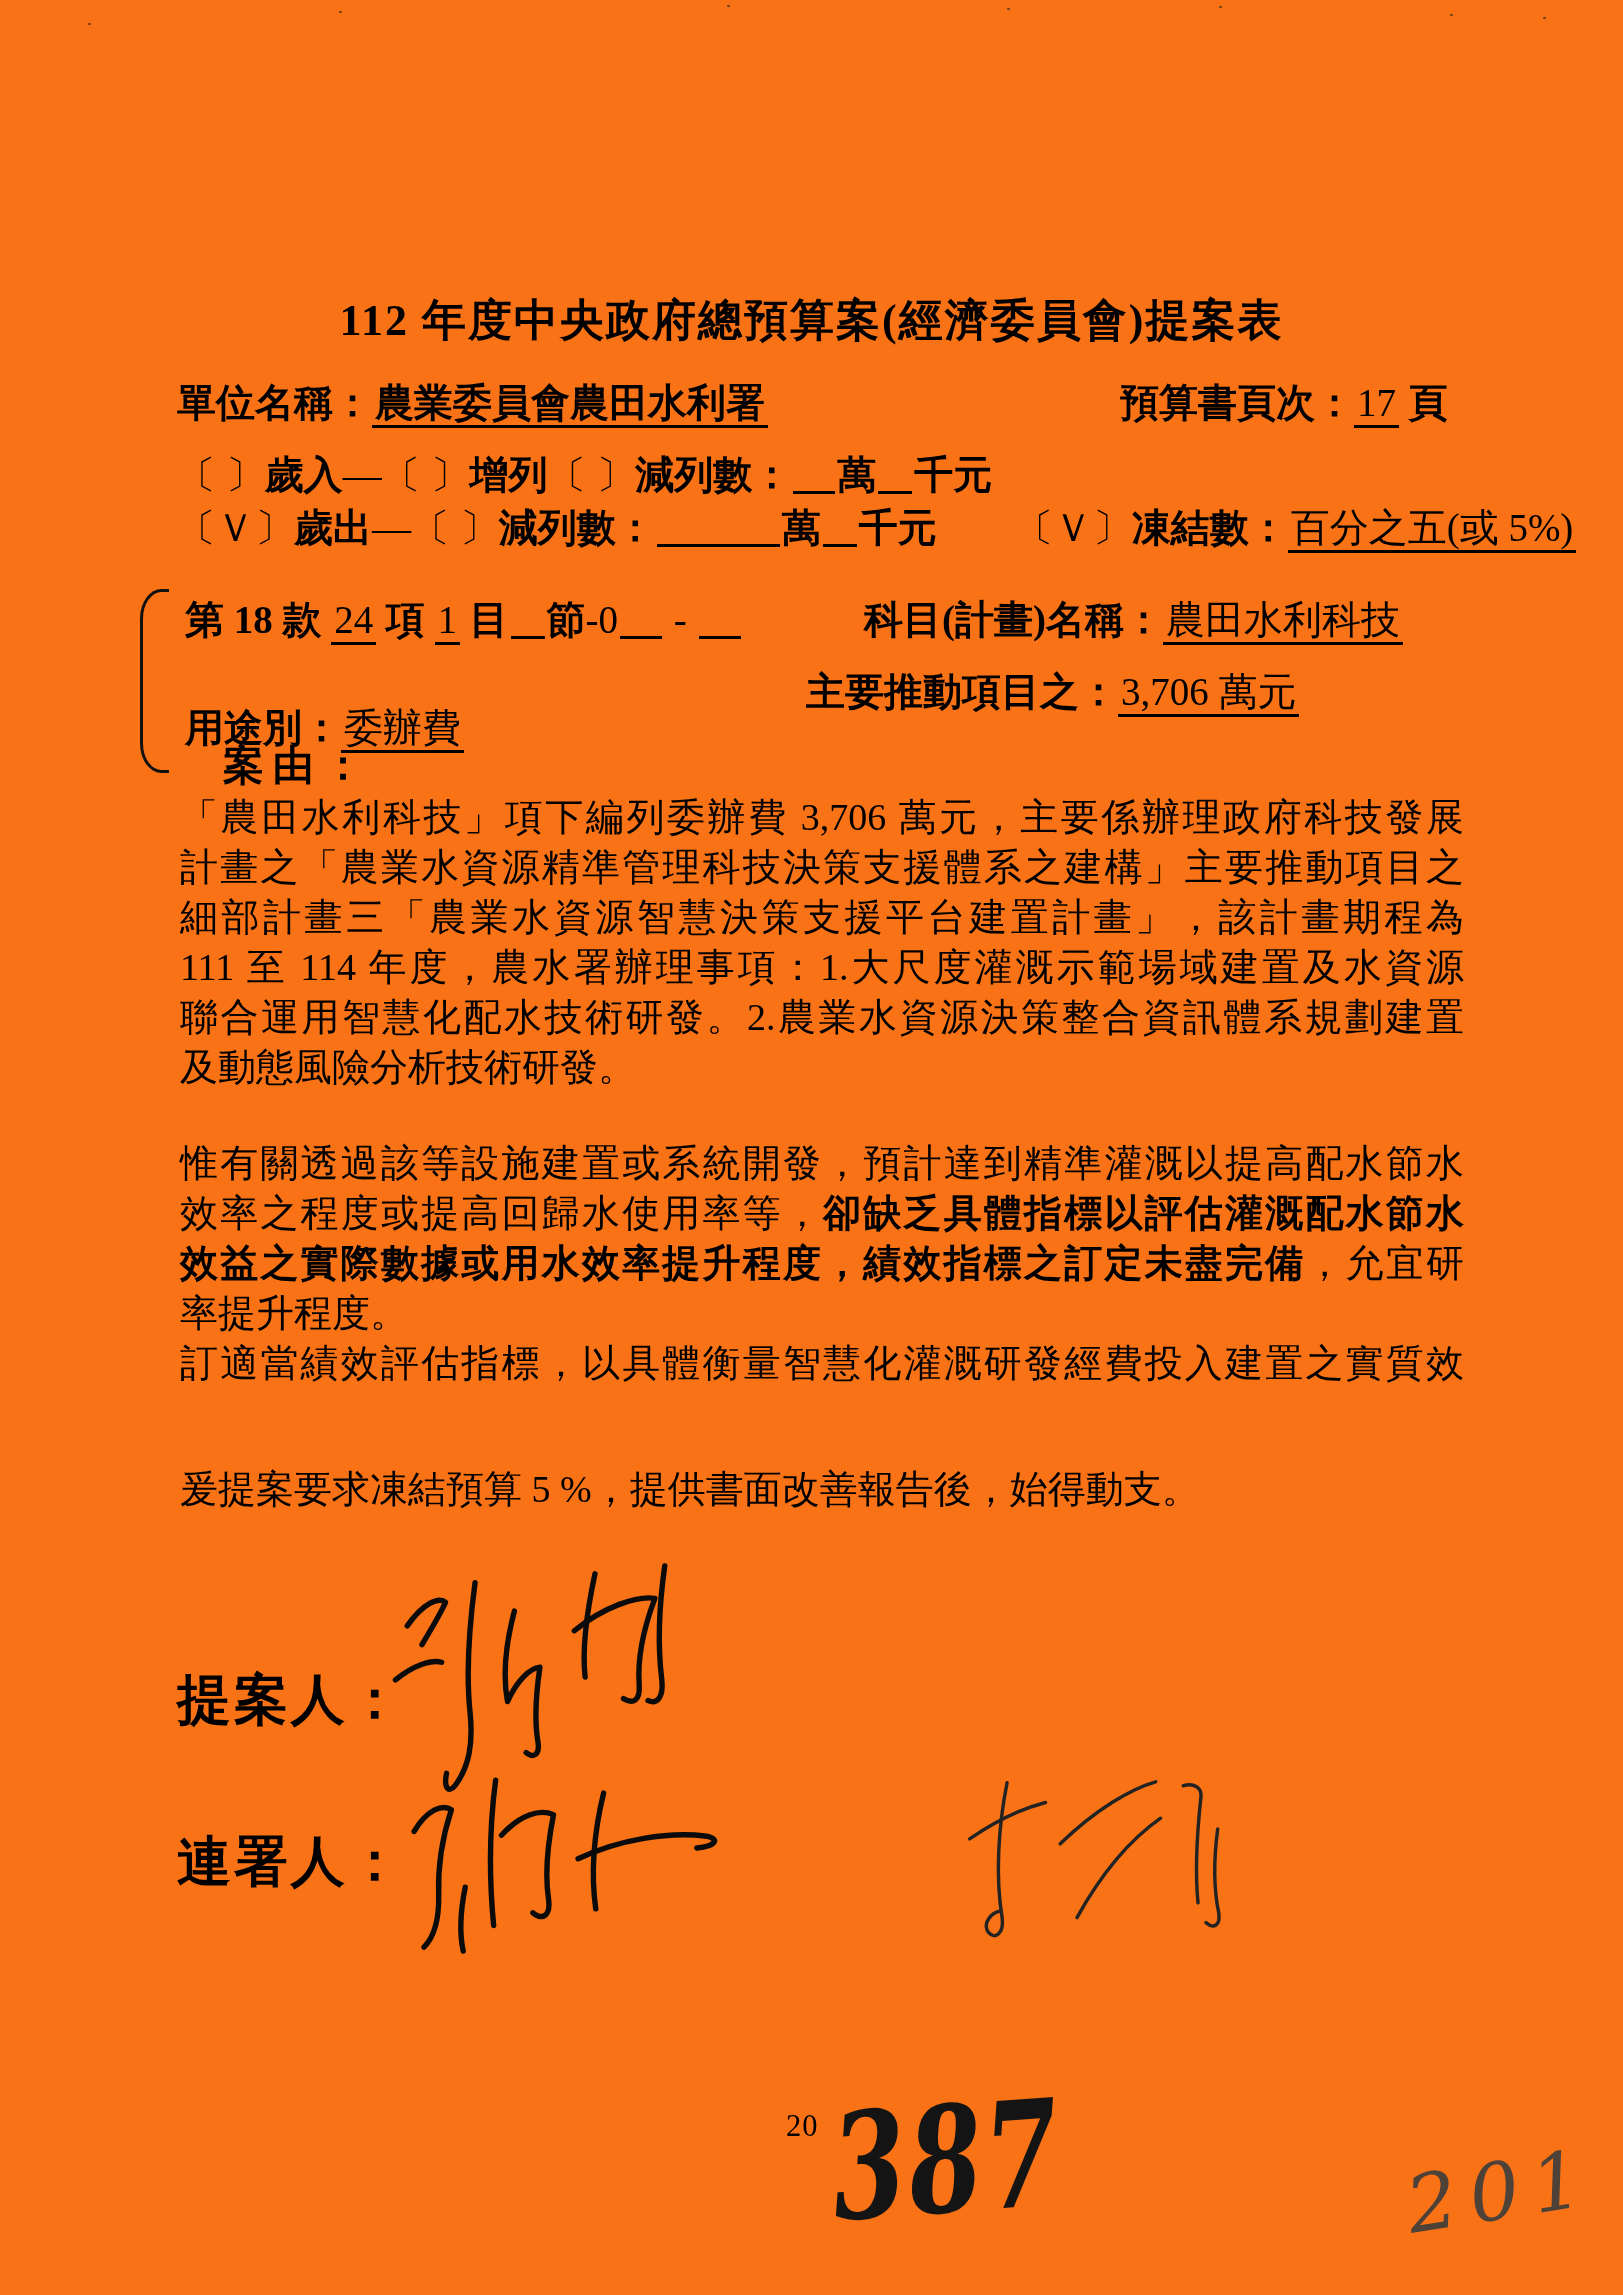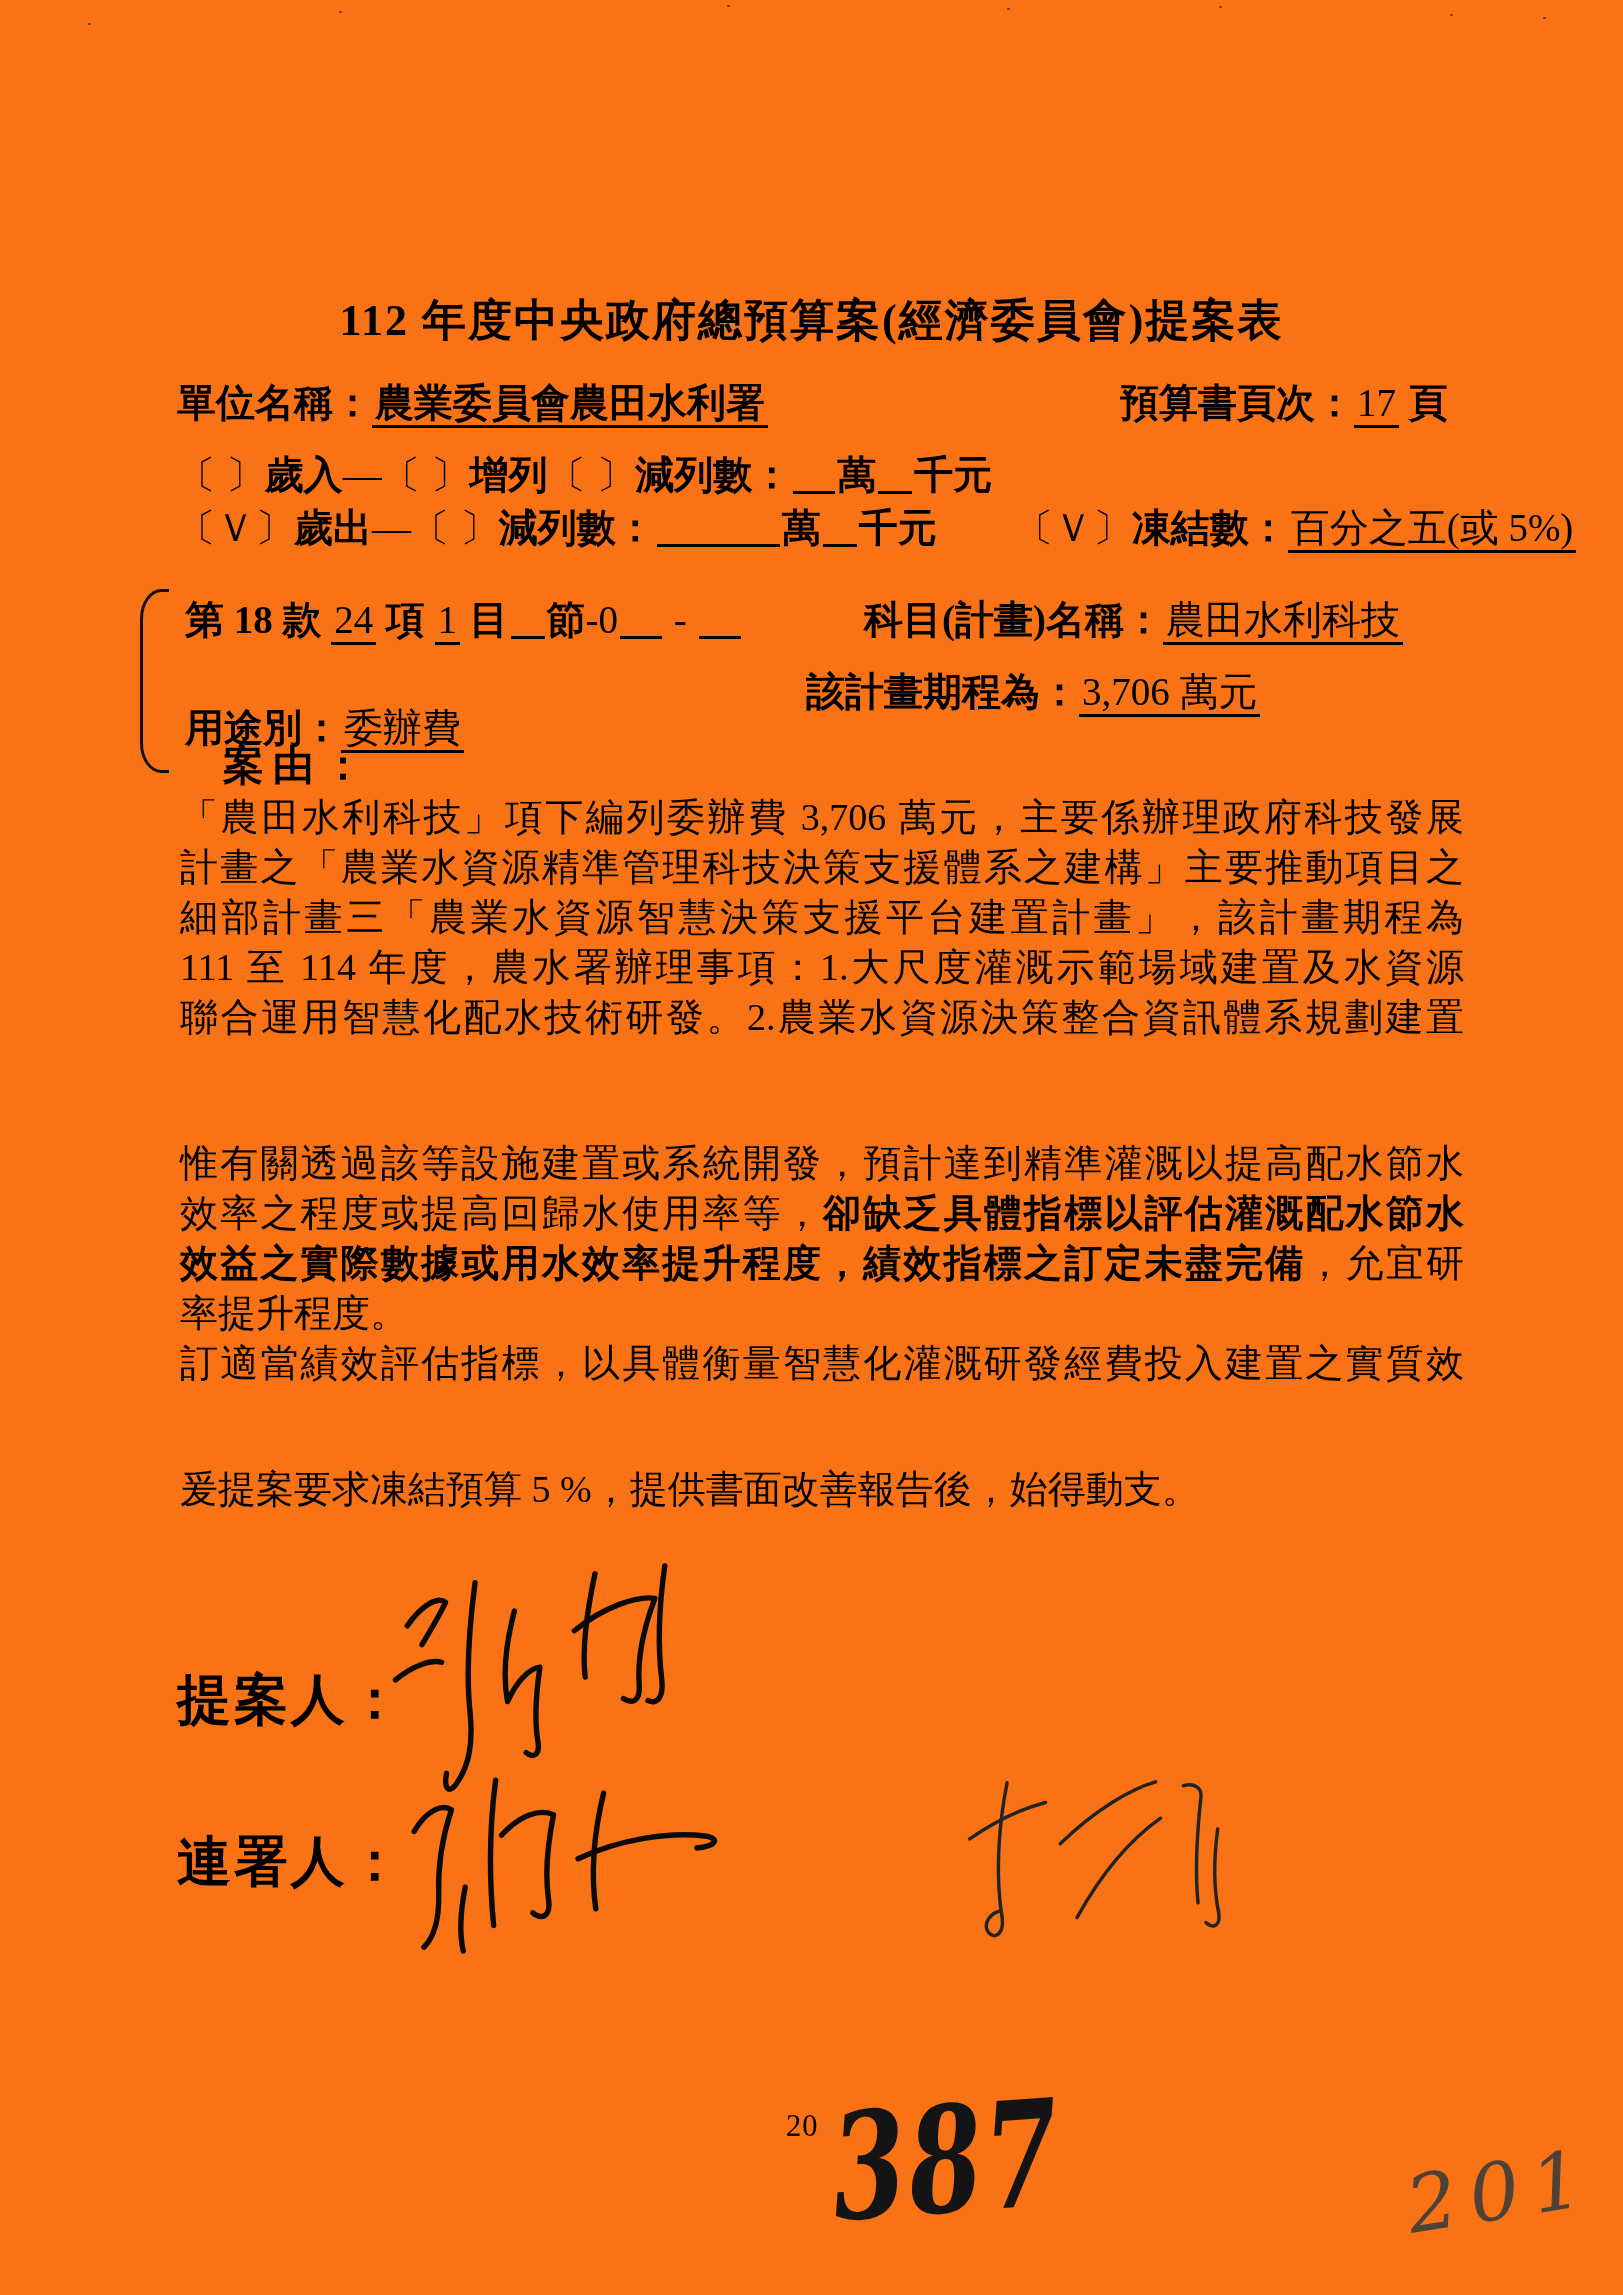--- a/index.html
+++ b/index.html
@@ -79,30 +79,31 @@
   <div class="row" style="left:1120px;top:379px"><span class="b">預算書頁次</span><span class="b">：</span><span class="u">17</span><span class="b"> 頁</span></div>
 
   <div class="row" style="left:177px;top:451px"><span>〔 〕</span><span class="b">歲入</span><span>—</span><span>〔 〕</span><span class="b">增列</span><span>〔 〕</span><span class="b">減列數</span><span class="b">：</span><span class="blank" style="width: 42px;"></span><span class="b">萬</span><span class="blank" style="width: 34px;"></span><span class="b">千元</span></div>
   <div class="row" style="left:177px;top:504px"><span>〔Ｖ〕</span><span class="b">歲出</span><span>—</span><span>〔 〕</span><span class="b">減列數</span><span class="b">：</span><span class="blank" style="width: 123px;"></span><span class="b">萬</span><span class="blank" style="width: 34px;"></span><span class="b">千元</span><span>　　</span><span>〔Ｖ〕</span><span class="b">凍結數</span><span class="b">：</span><span class="u">百分之五(或 5%)</span></div>
 
   <div class="bigbracket"></div>
 
   <div class="row" style="left:185px;top:596px"><span class="b">第 18 款</span><span> </span><span class="u">24</span><span> </span><span class="b">項</span><span> </span><span class="u">1</span><span> </span><span class="b">目</span><span class="blank" style="width: 34px;"></span><span class="b">節</span><span>-0</span><span class="blank" style="width: 42px;"></span><span> - </span><span class="blank" style="width: 42px;"></span></div>
   <div class="row" style="left:864px;top:596px"><span class="b">科目(計畫)名稱</span><span class="b">：</span><span class="u">農田水利科技</span></div>
   <div class="row" style="left:185px;top:704px"><span class="b">用途別</span><span class="b">：</span><span class="u">委辦費</span></div>
-  <div class="row" style="left:806px;top:668px"><span class="b">該計畫期程為</span><span class="b">：</span><span class="u">3,706 萬元</span></div>
+  <div class="row" style="left:806px;top:668px"><span class="b">主要推動項目之</span><span class="b">：</span><span class="u">3,706 萬元</span></div>
 
   <div class="heading" style="left:177px;top:738px">案由：</div>
 
   <div class="para" style="left:180px;top:792px">
       <div class="pline"><span>「農田水利科技」項下編列委辦費 3,706 萬元，主要係辦理政府科技發展</span></div>
       <div class="pline"><span>計畫之「農業水資源精準管理科技決策支援體系之建構」主要推動項目之</span></div>
       <div class="pline"><span>細部計畫三「農業水資源智慧決策支援平台建置計畫」，該計畫期程為</span></div>
       <div class="pline"><span>111 至 114 年度，農水署辦理事項：1.大尺度灌溉示範場域建置及水資源</span></div>
       <div class="pline"><span>聯合運用智慧化配水技術研發。2.農業水資源決策整合資訊體系規劃建置</span></div>
+      <div class="pline plast"><span>及動態風險分析技術研發。</span></div>
     </div>
   <div class="para" style="left:180px;top:1138px">
       <div class="pline"><span>惟有關透過該等設施建置或系統開發，預計達到精準灌溉以提高配水節水</span></div>
       <div class="pline"><span>效率之程度或提高回歸水使用率等，</span><span class="b">卻缺乏具體指標以評估灌溉配水節水</span></div>
       <div class="pline"><span class="b">效益之實際數據或用水效率提升程度，績效指標之訂定未盡完備</span><span>，允宜研</span></div>
       <div class="pline plast"><span>率提升程度。</span></div>
       <div class="pline"><span>訂適當績效評估指標，以具體衡量智慧化灌溉研發經費投入建置之實質效</span></div>
     </div>
   <div class="para" style="left:180px;top:1464px">
       <div class="pline plast"><span>爰提案要求凍結預算 5 %，提供書面改善報告後，始得動支。</span></div>

